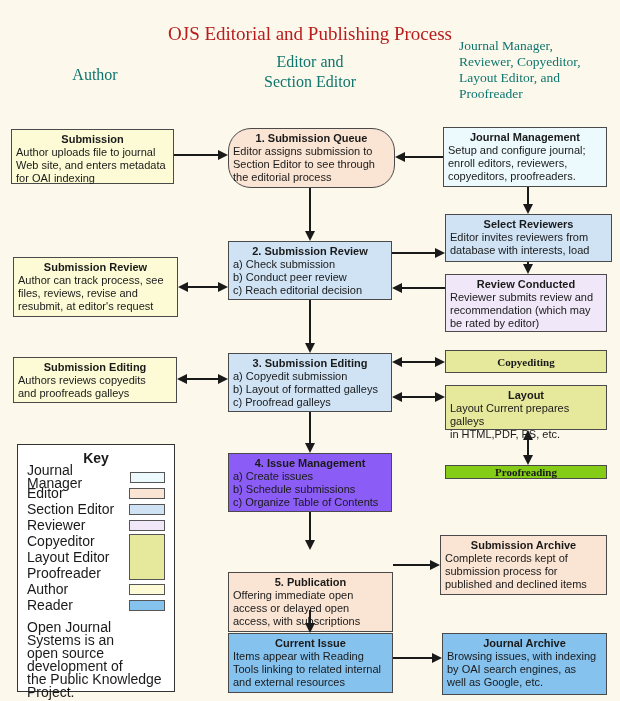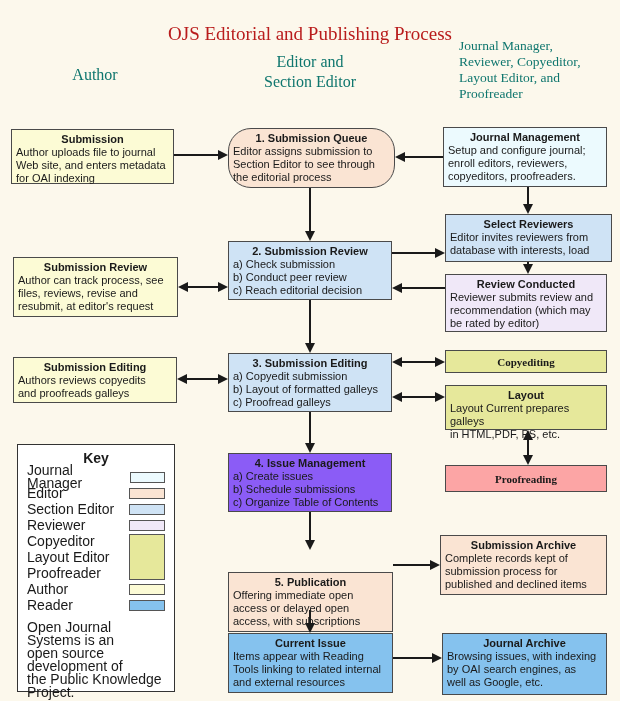--- a/index.html
+++ b/index.html
@@ -130,21 +130,21 @@
     <div class="bb">Layout Current prepares galleys
 in HTML,PDF, PS, etc.</div>
   </div>
 
   <div class="box" style="left: 228px; top: 453px; width: 164px; height: 59px; background: #8b5cf6;">
     <div class="bt">4. Issue Management</div>
     <div class="bb">a) Create issues
 b) Schedule submissions
 c) Organize Table of Contents</div>
   </div>
-  <div class="box titleonly" style="left: 445px; top: 465px; width: 162px; height: 27px; background: #fca5a5;">
+  <div class="box titleonly" style="left: 445px; top: 465px; width: 162px; height: 14px; background: #84cc16;">
     <div class="bt">Proofreading</div>
   </div>
 
   <div class="box" style="left: 228px; top: 572px; width: 165px; height: 60px; background: rgb(250, 228, 211);">
     <div class="bt">5. Publication</div>
     <div class="bb">Offering immediate open
 access or delayed open
 access, with subscriptions</div>
   </div>
   <div class="box" style="left: 440px; top: 535px; width: 167px; height: 60px; background: rgb(250, 228, 211);">

